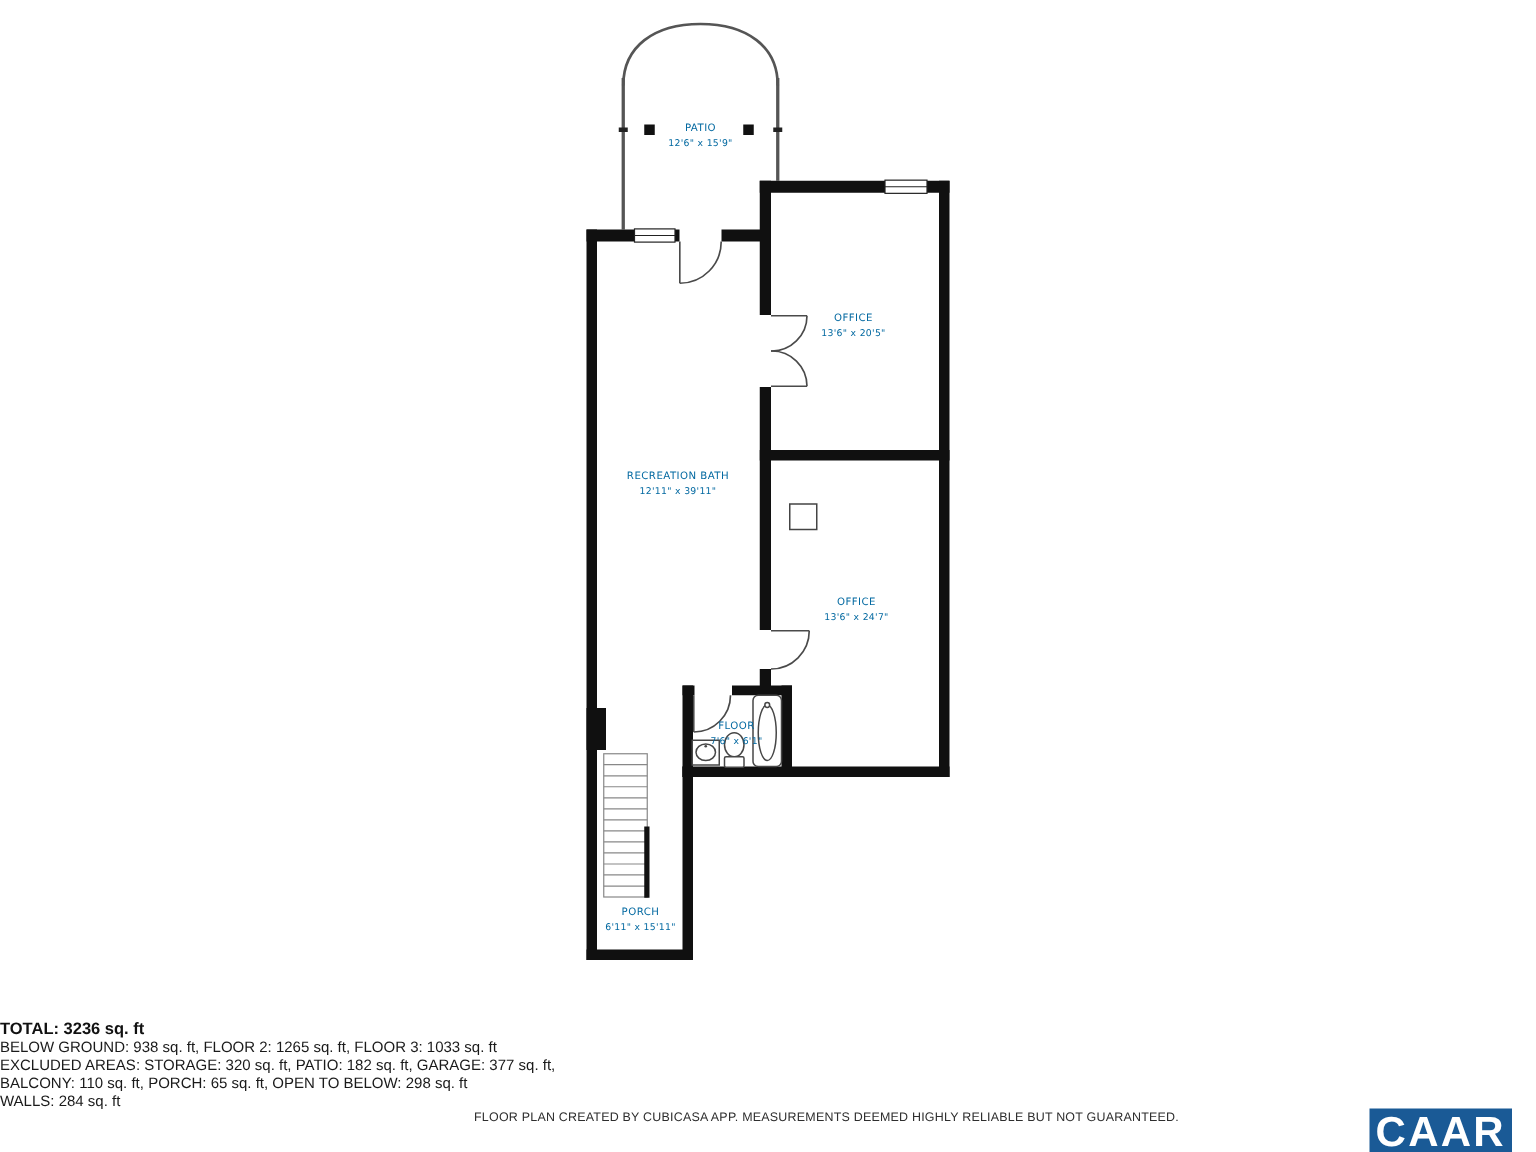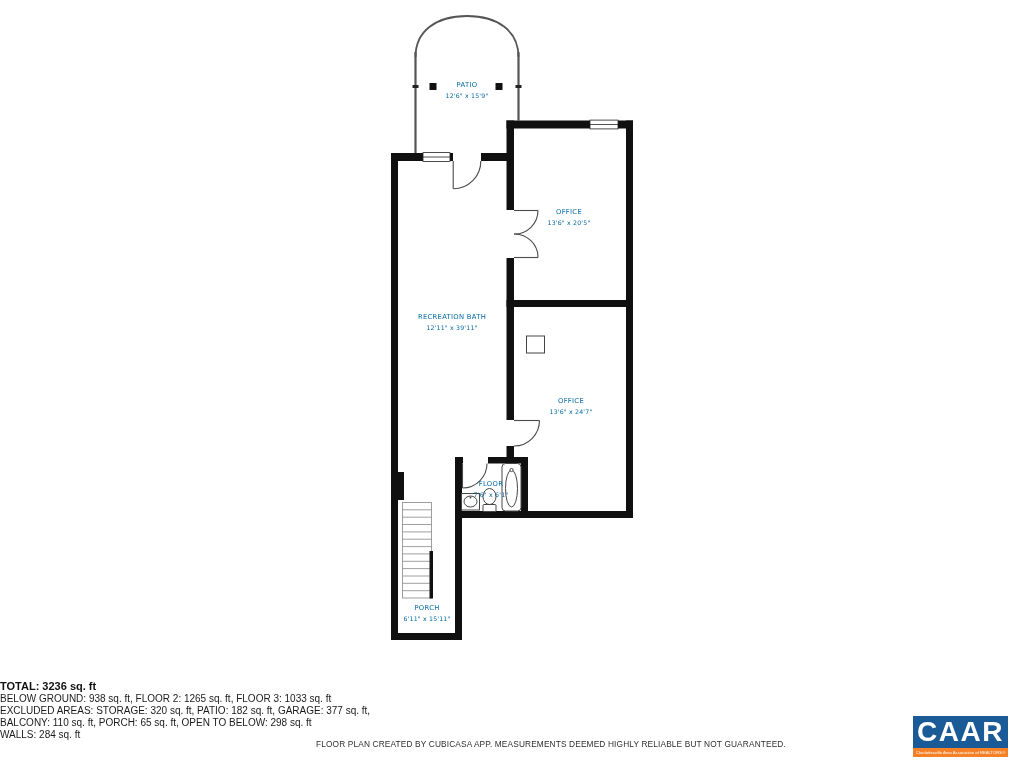--- a/index.html
+++ b/index.html
@@ -26,21 +26,21 @@
     text-align:left;color:#111111;
   }
   .summary .total{font-size:11px;font-weight:bold;line-height:13px;}
   .summary .sub{font-size:10px;line-height:12px;color:#1a1a1a;}
   .disclaimer{
     position:absolute;left:0;top:739px;width:1024px;
     text-align:center;
     font-size:8.3px;letter-spacing:.15px;color:#2e2e2e;margin-left:39px;
   }
   .caar-logo{
-    position:absolute;left:913px;top:716px;width:95px;height:28px;
+    position:absolute;left:913px;top:739px;width:95px;height:28px;
   }
   .caar-blue{
     width:95px;height:32px;background:#1a5a96;
     display:flex;align-items:center;justify-content:center;
     color:#ffffff;font-weight:bold;font-size:28px;letter-spacing:1.5px;
     font-family:"Liberation Sans",sans-serif;
   }
   .caar-orange{
     width:95px;height:9px;background:#f58025;
     display:flex;align-items:center;justify-content:center;

